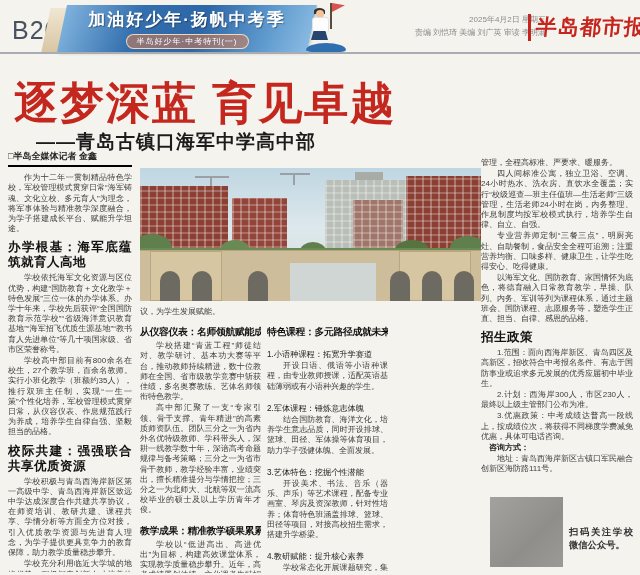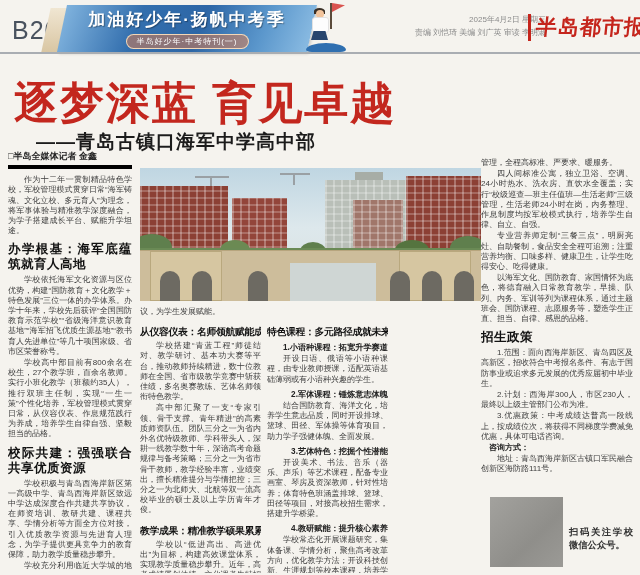--- a/index.html
+++ b/index.html
@@ -29,24 +29,24 @@
   .logo-bar{width:3px;height:27px;background:#c5251c;margin-right:5px;}
   .logo-text{color:#c5251c;font-size:21px;font-weight:bold;transform:skewX(-6deg);letter-spacing:1px;white-space:nowrap;}
   .rule{position:absolute;left:0;top:52px;width:640px;height:2px;background:#a9adb2;}
   
   .headline{position:absolute;left:14px;top:74px;width:480px;font-size:44px;font-weight:bold;color:#c3271e;letter-spacing:2px;white-space:nowrap;}
   .subhead{position:absolute;left:36px;top:129px;font-size:19px;font-weight:bold;color:#1c1c1c;letter-spacing:1px;white-space:nowrap;}
   
   .col{position:absolute;font-size:8px;line-height:10.2px;text-align:justify;color:#3c3c3c;overflow:hidden;}
   .col p{margin:0 0 1px;}
   .col p.ind{text-indent:2em;}
-  .byline{font-weight:bold;font-size:9px;color:#222;padding-bottom:4px;border-bottom:4px solid #000000;margin-bottom:6px;white-space:nowrap;}
+  .byline{font-weight:bold;font-size:9px;color:#222;padding-bottom:4px;border-bottom:2px solid #000000;margin-bottom:6px;white-space:nowrap;}
   h2.big{font-size:12.5px;line-height:15px;color:#121212;margin:6px 0 3px;letter-spacing:.5px;font-weight:bold;}
   h3.colhead{font-size:9.8px;line-height:13px;color:#121212;margin:8px 0 3px;font-weight:bold;white-space:nowrap;letter-spacing:-.3px;}
-  .item-title{font-size:8.2px;font-weight:bold;color:#222;text-align:right;margin:5px 0 1px;}
+  .item-title{font-size:8.2px;font-weight:normal;color:#222;text-align:left;margin:12px 0 1px;}
   .contact-label{font-weight:bold;color:#222;text-indent:1em;}
   .col1{left:8px;top:151px;width:124px;height:421px;}
   .col2{left:140px;top:307px;width:121px;height:266px;}
   .col3{left:267px;top:307px;width:121px;height:266px;}
   .col4{left:481px;top:158px;width:152px;height:342px;}
   
   .photo{position:absolute;left:140px;top:168px;width:341px;height:133px;overflow:hidden;background:linear-gradient(180deg,#bfd6e2,#dde8ec 45%,#d8dfdd);}
   .ph-b1{position:absolute;left:0;top:18px;width:88px;height:62px;background:#8c4034;}
   .ph-b2{position:absolute;left:92px;top:30px;width:55px;height:50px;background:#93453a;}
   .ph-b3{position:absolute;left:185px;top:12px;width:88px;height:70px;background:#b9bfb8;}

